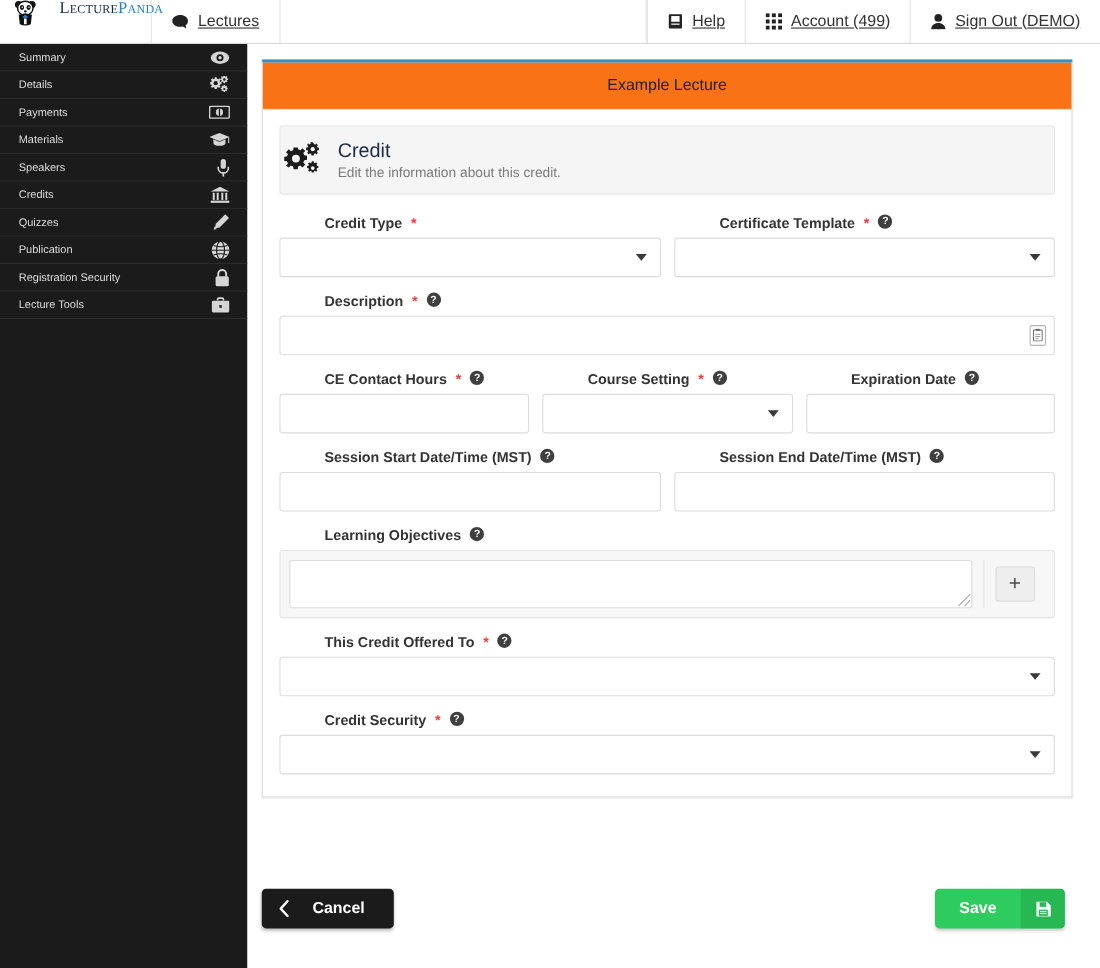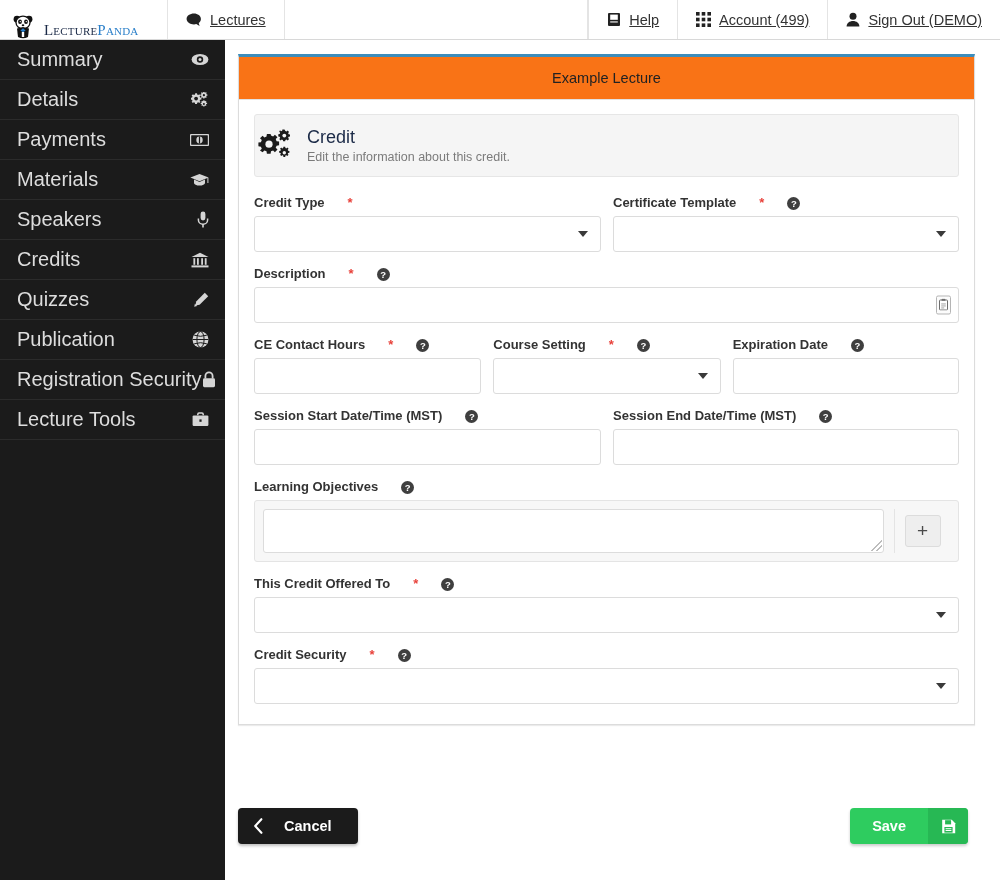--- a/index.html
+++ b/index.html
@@ -14,22 +14,22 @@
   
   .header {
     position: absolute; top: 0; left: 0;
     width: 1000px; height: 40px;
     background: #ffffff;
     border-bottom: 1px solid #d8d8d8;
     display: flex; align-items: stretch;
     z-index: 5;
   }
   .brand {
-    width: 168px; display: flex; align-items: flex-end;
-    padding-left: 12px; gap: 10px;
+    width: 138px; display: flex; align-items: flex-start;
+    padding-left: 12px; gap: 20px;
     border-right: 1px solid #e4e4e4;
   }
   .brand-text {
     font-family: "Liberation Serif", serif;
     font-size: 15px; letter-spacing: .2px; white-space: nowrap;
   }
   .brand-text .w1 { color: #1b2a47; font-variant: small-caps; font-weight: 400; }
   .brand-text .w2 { color: #2a7fc9; font-variant: small-caps; font-weight: 400; }
 
   .nav-item {
@@ -46,24 +46,24 @@
   .ico { display: inline-flex; align-items: center; justify-content: center; flex: none; }
   .ico svg { display: block; }
 
   
   .sidebar {
     position: absolute; top: 40px; left: 0;
     width: 225px; height: 840px;
     background: #1b1b1b;
   }
   .side-item {
-    height: 40px;
+    height: 25px;
     display: flex; align-items: center;
     padding: 0 16px 0 17px;
-    color: #ddd; font-size: 20px;
+    color: #ddd; font-size: 10px;
     border-bottom: 1px solid #2b2b2b;
     cursor: pointer;
   }
   .side-label { flex: 1; white-space: nowrap; }
   .side-ico { color: #d5d5d5; }
 
   
   .content {
     position: absolute; top: 40px; left: 225px;
     width: 775px; height: 840px;
@@ -95,22 +95,23 @@
     display: flex; align-items: center; gap: 14px;
     margin-bottom: 18px;
   }
   .section-title { font-size: 18px; color: #1b2a47; line-height: 1.15; }
   .section-sub { font-size: 12.5px; color: #7b7b7b; margin-top: 2px; }
 
   .row { display: flex; gap: 12px; margin-bottom: 14px; }
   .field { display: flex; flex-direction: column; }
   .label {
     font-size: 13px; color: #333; font-weight: bold;
-    margin-bottom: 6px; display: flex; align-items: flex-end; gap: 23px;
+    margin-bottom: 6px; display: flex; align-items: flex-start; gap: 8px;
     white-space: nowrap;
+    margin-left: 41px;
   }
   .req { color: #e8413a; font-weight: bold; }
   .help {
     width: 13px; height: 13px; border-radius: 50%;
     background: #3f3f3f; color: #fff;
     font-size: 9.5px; font-weight: bold;
     display: inline-flex; align-items: center; justify-content: center;
     cursor: pointer; flex: none;
   }
 

